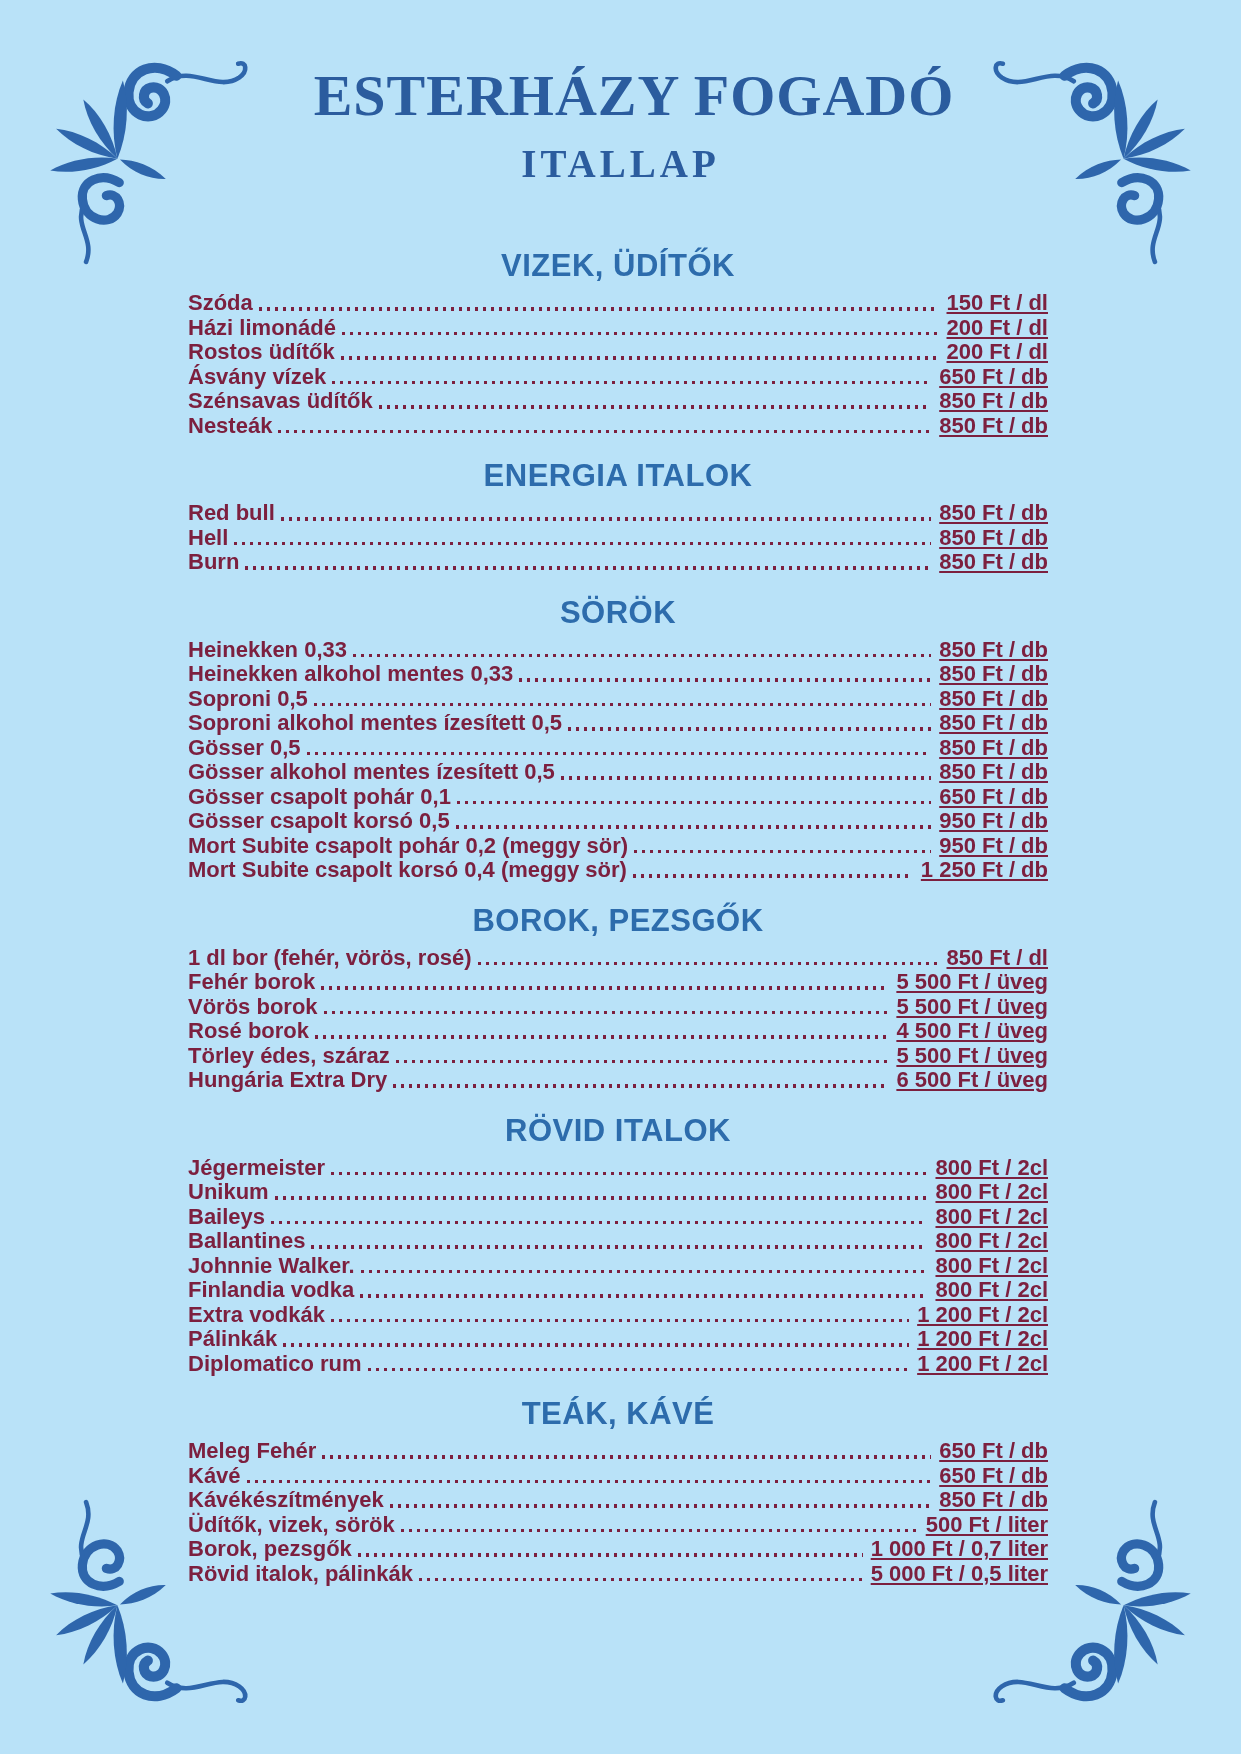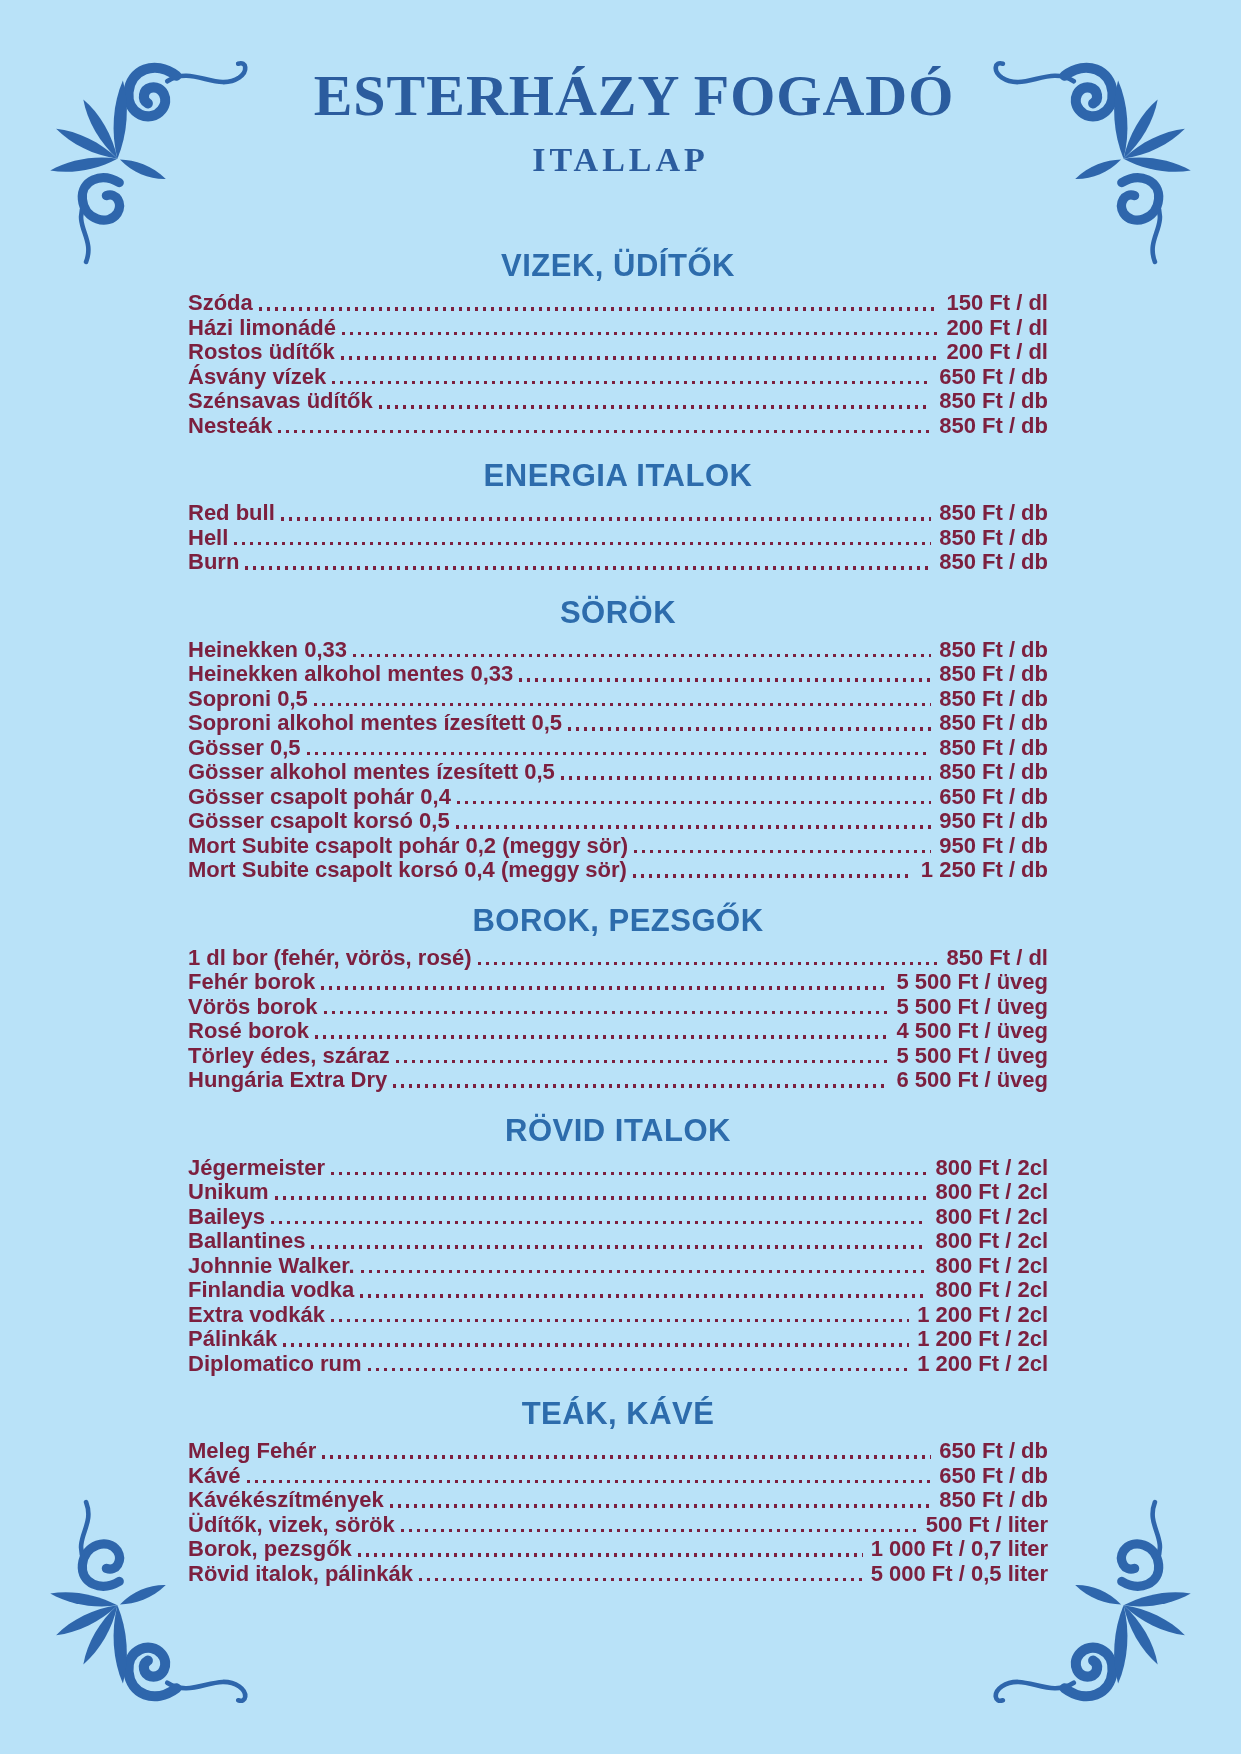--- a/index.html
+++ b/index.html
@@ -36,21 +36,21 @@
     font-weight:bold;
     font-size:58px;
     line-height:1.05;
     letter-spacing:1px;
     color:var(--title-blue);
     margin-left:27px;
   }
   .subtitle{
     font-family:"Liberation Serif",serif;
     font-weight:bold;
-    font-size:34px;
+    font-size:39px;
     letter-spacing:4px;
     margin-top:14px;
     color:var(--title-blue);
   }
   
   .content{
     position:absolute;
     left:188px; top:228px;
     width:860px;
   }
@@ -72,21 +72,21 @@
     color:var(--maroon);
     justify-content:space-between;
   }
   .item-name{white-space:nowrap;}
   .leader{
     flex:1 1 auto;
     height:3.4px;
     margin:0 8px 5px 6px;
     background-image:repeating-linear-gradient(to right,var(--maroon) 0 3.4px,transparent 3.4px 8px);
   }
-  .item-price{white-space:nowrap;text-align:right;}
+  .item-price{white-space:nowrap;text-align:right;text-decoration:underline;}
   svg.defs{position:absolute;width:0;height:0;}
 </style>
 </head>
 <body>
 
 <svg class="defs" aria-hidden="true">
   <symbol id="ornament" viewBox="0 0 230 240">
 
     <path d="M138 40 C165 22 192 52 216 36 C226 29 224 18 215 21" fill="none" stroke="currentColor" stroke-width="5" stroke-linecap="round"></path>
 
@@ -224,21 +224,21 @@
     <span class="item-price">850 Ft / db</span>
   </div>
 
   <div class="row">
     <span class="item-name">Gösser alkohol mentes ízesített 0,5</span>
     <span class="leader"></span>
     <span class="item-price">850 Ft / db</span>
   </div>
 
   <div class="row">
-    <span class="item-name">Gösser csapolt pohár 0,4</span>
+    <span class="item-name">Gösser csapolt pohár 0,1</span>
     <span class="leader"></span>
     <span class="item-price">650 Ft / db</span>
   </div>
 
   <div class="row">
     <span class="item-name">Gösser csapolt korsó 0,5</span>
     <span class="leader"></span>
     <span class="item-price">950 Ft / db</span>
   </div>
 

